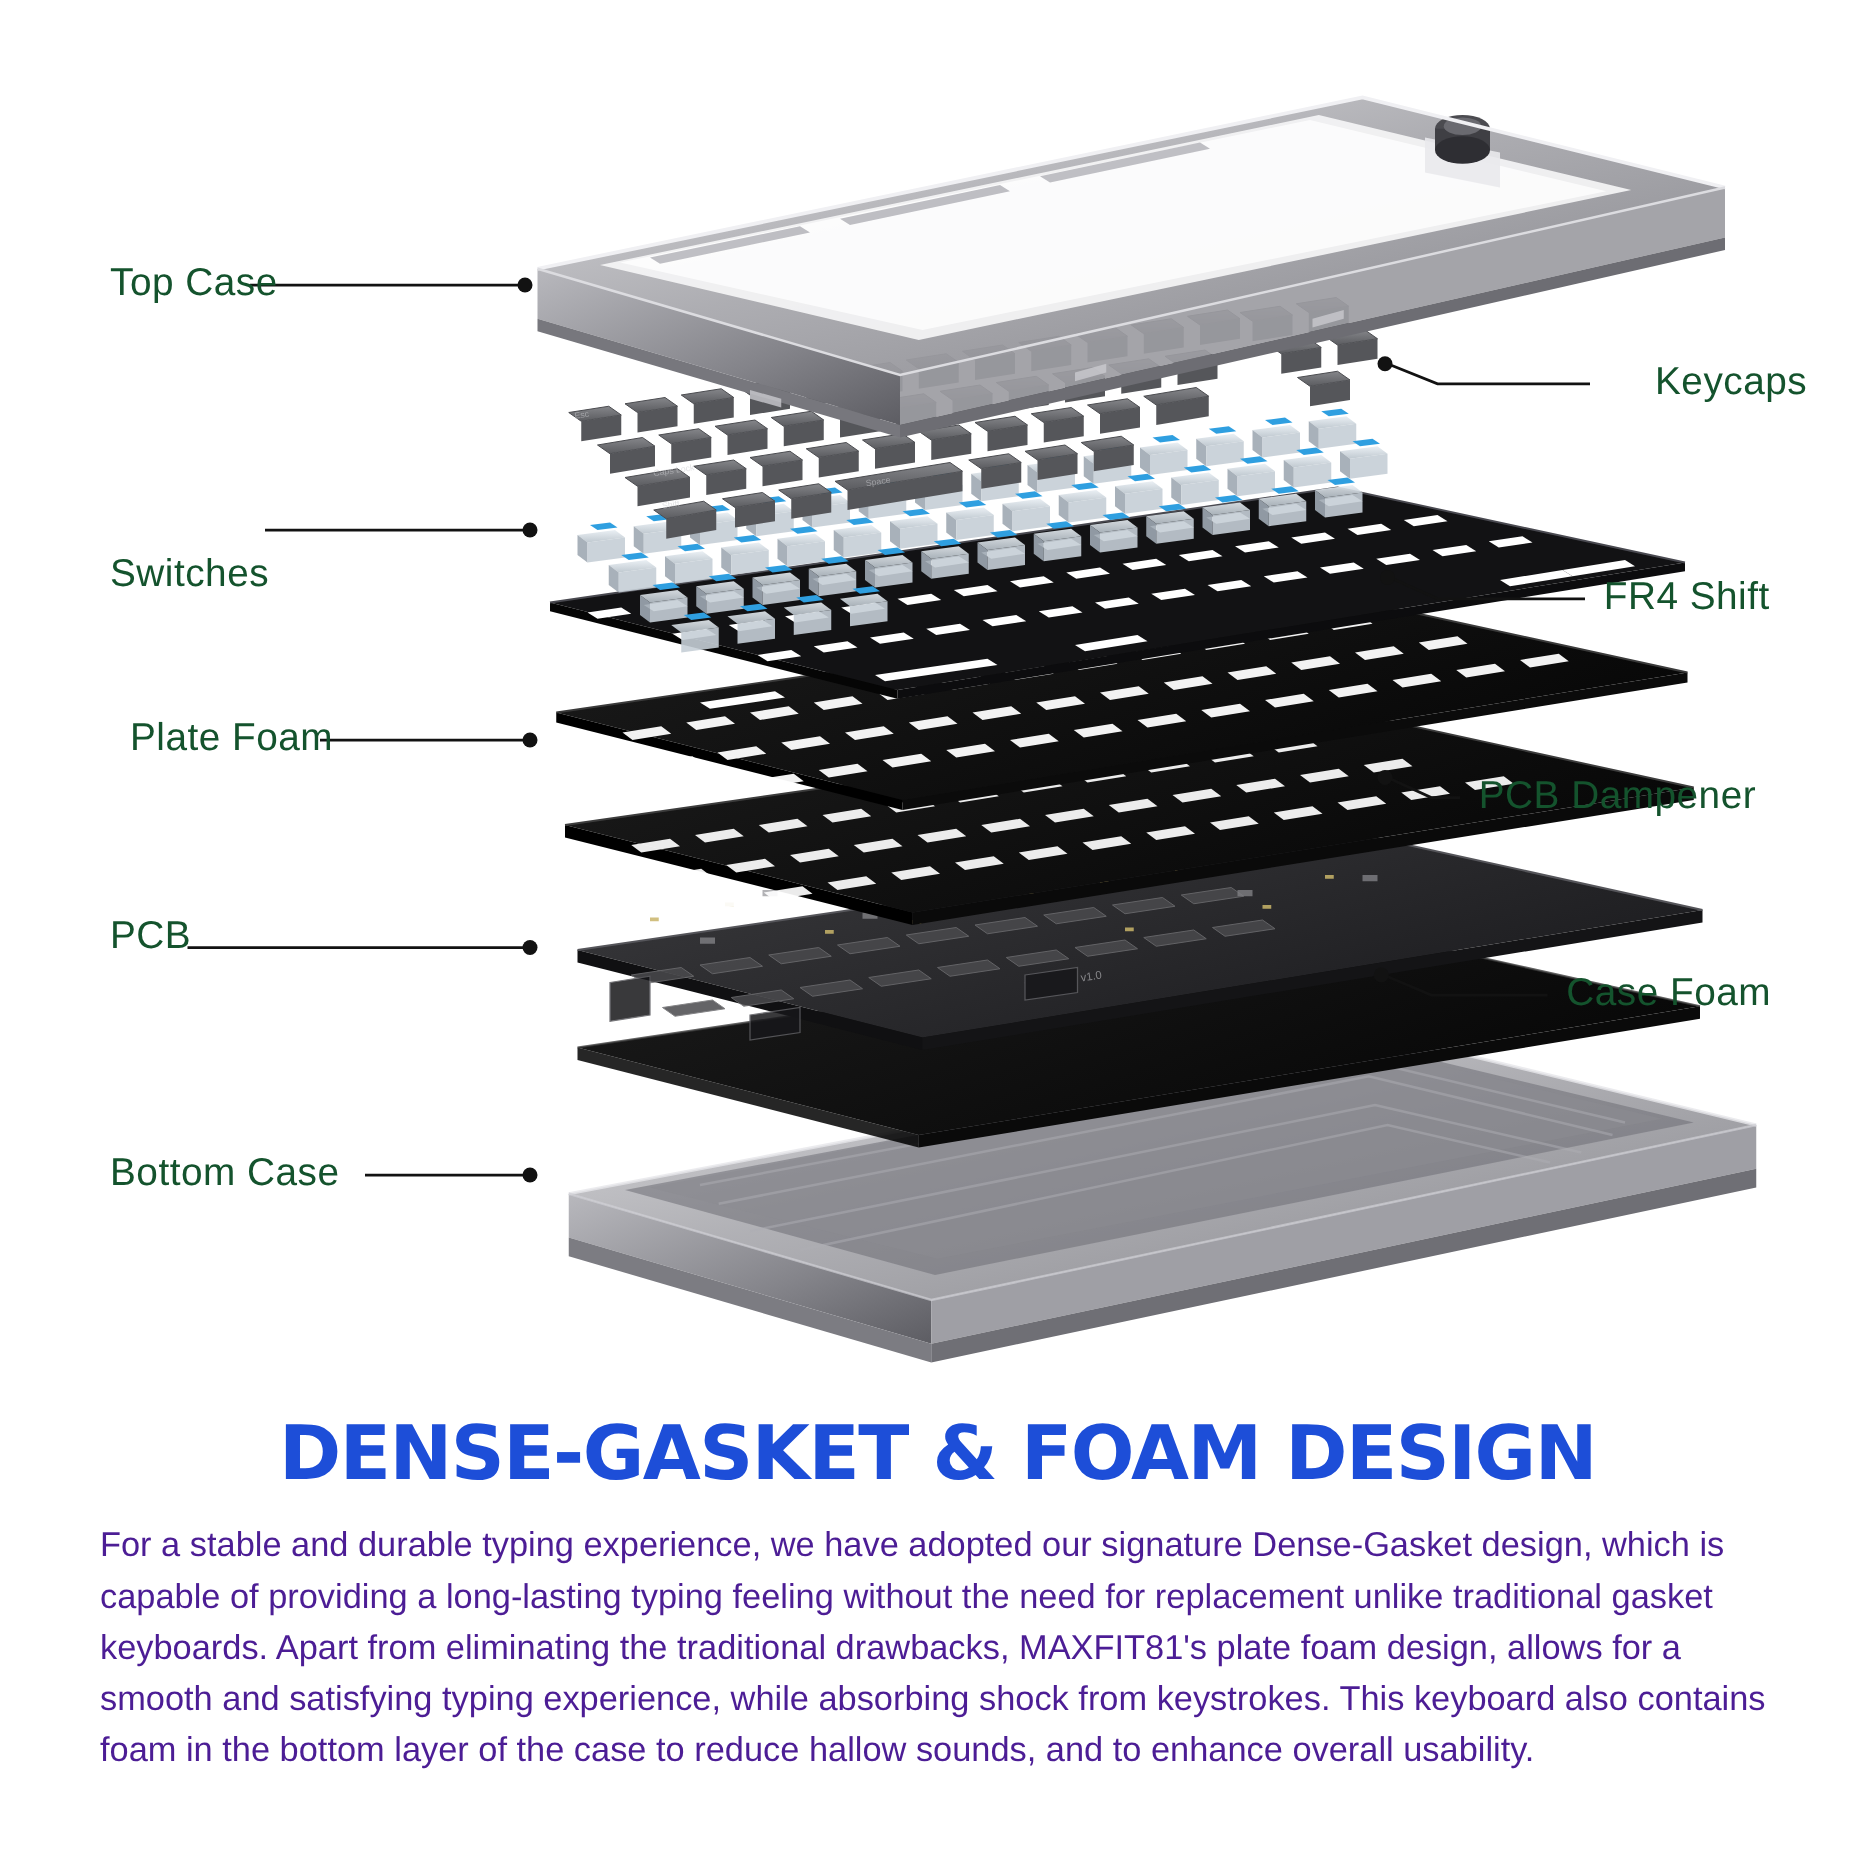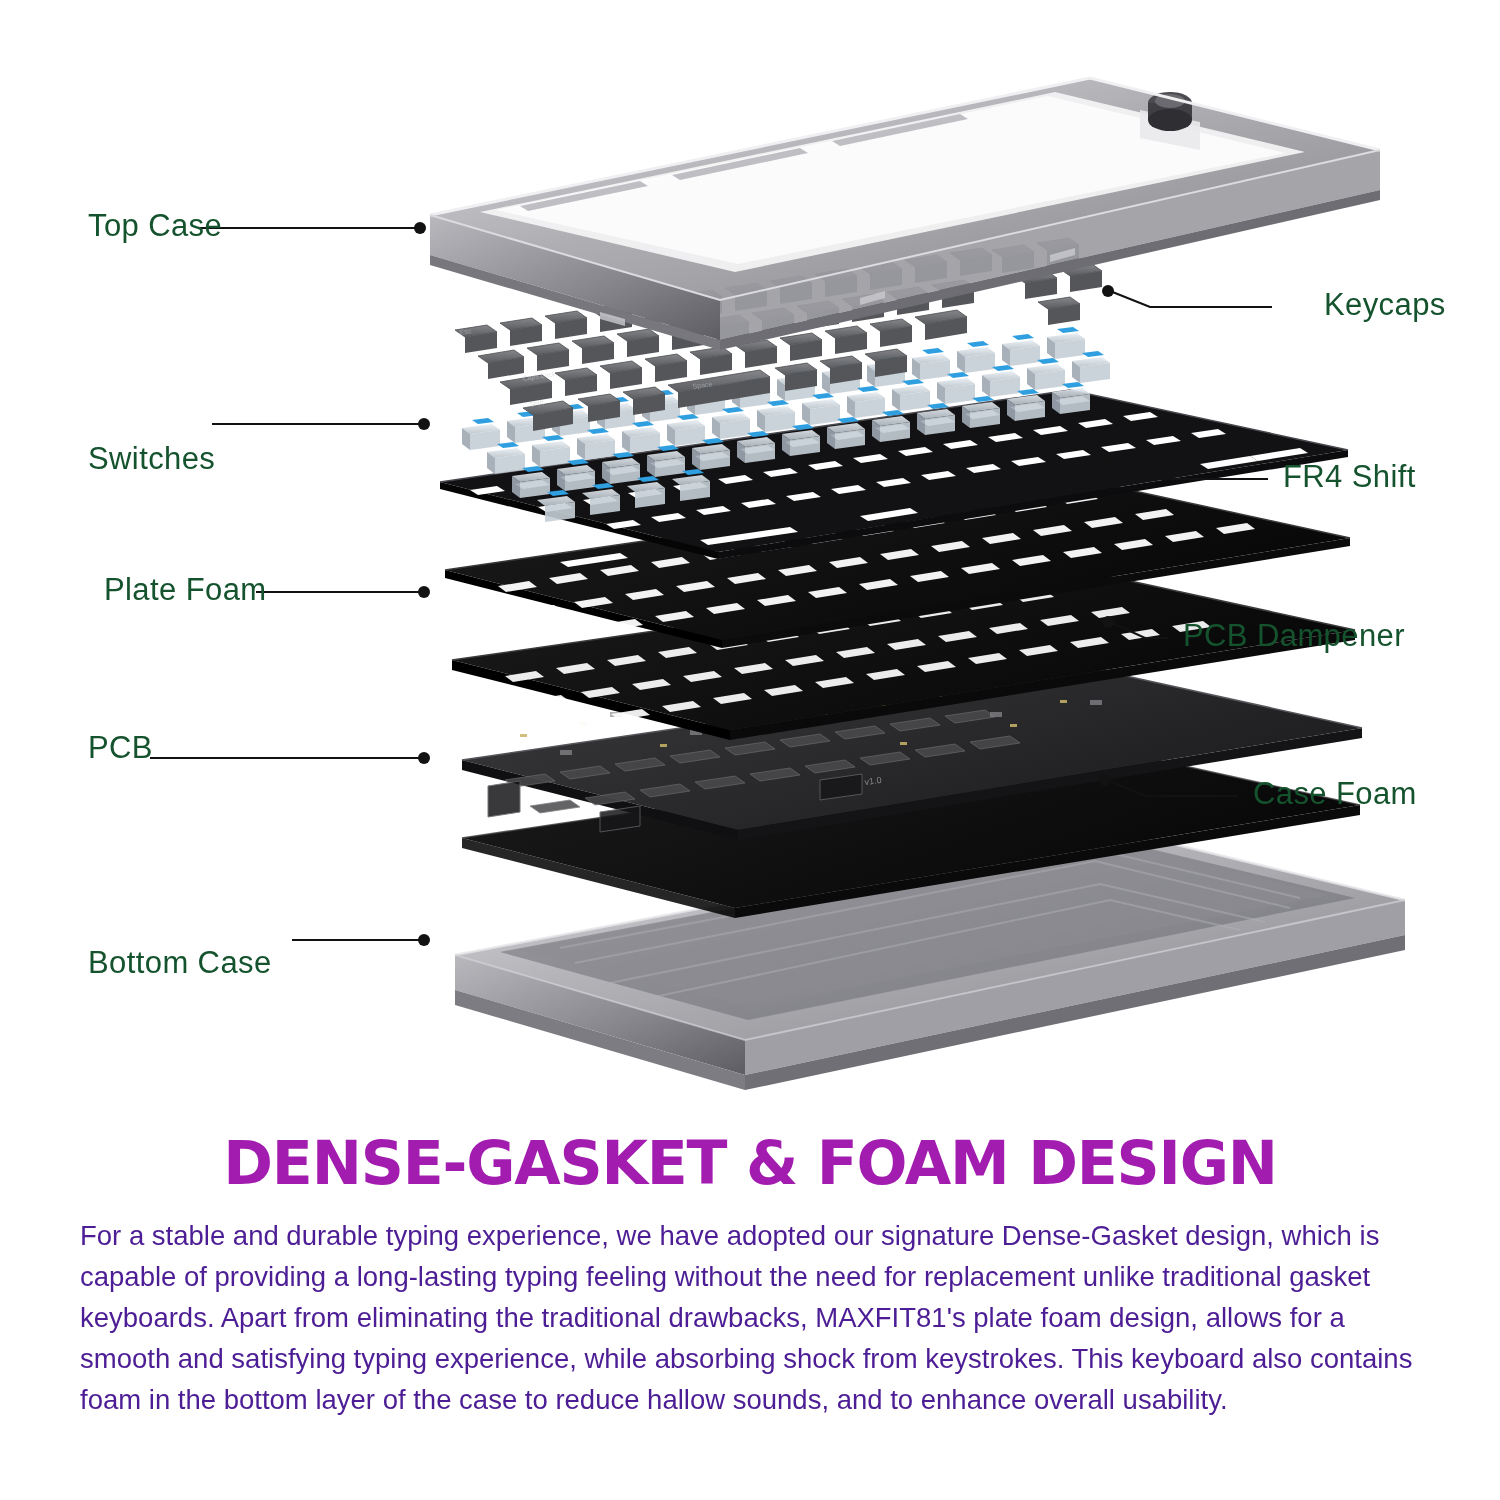--- a/index.html
+++ b/index.html
@@ -56,21 +56,21 @@
   #headline {
     position: absolute;
     top: 18px;
     left: 0;
     width: 1500px;
     text-align: center;
     font-family: "DejaVu Sans", sans-serif;
     font-weight: bold;
     font-size: 60px;
     letter-spacing: -1.2px;
-    color: #a21caf;
+    color: #1d4ed8;
   }
   #bodytext {
     position: absolute;
     top: 105px;
     left: 80px;
     width: 1345px;
     font-family: "Liberation Sans", sans-serif;
     font-size: 27.5px;
     line-height: 41px;
     color: #4c1d95;
@@ -843,19 +843,19 @@
   <div class="callout right" style="left:1283px; top:459px;">FR4 Shift</div>
 
   <div class="callout left" style="left:104px; top:572px;">Plate Foam</div>
 
   <div class="callout right" style="left:1183px; top:618px;">PCB Dampener</div>
 
   <div class="callout left" style="left:88px; top:730px;">PCB</div>
 
   <div class="callout right" style="left:1253px; top:776px;">Case Foam</div>
 
-  <div class="callout left" style="left:88px; top:920px;margin-top:25px;">Bottom Case</div>
+  <div class="callout left" style="left:88px; top:920px;">Bottom Case</div>
 </div>
 
 <div id="caption">
   <div id="headline">DENSE-GASKET &amp; FOAM DESIGN</div>
   <div id="bodytext">For a stable and durable typing experience, we have adopted our signature Dense-Gasket design, which is capable of providing a long-lasting typing feeling without the need for replacement unlike traditional gasket keyboards. Apart from eliminating the traditional drawbacks, MAXFIT81's plate foam design, allows for a smooth and satisfying typing experience, while absorbing shock from keystrokes. This keyboard also contains foam in the bottom layer of the case to reduce hallow sounds, and to enhance overall usability.</div>
 </div>
 
 </body></html>

